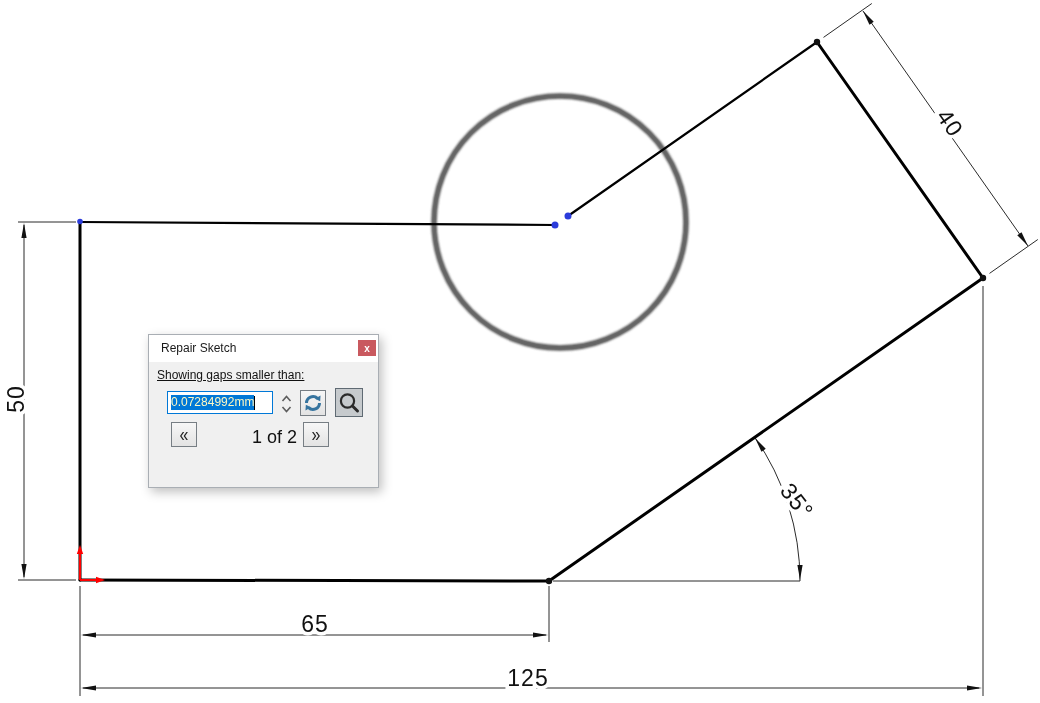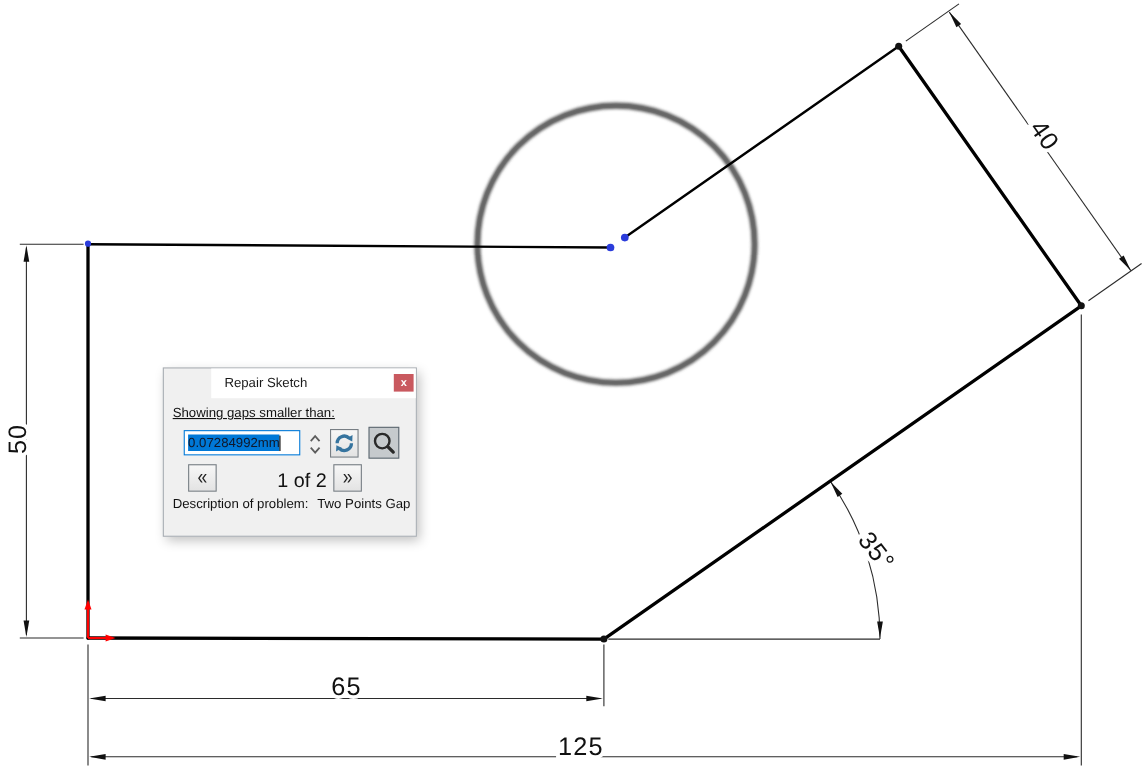--- a/index.html
+++ b/index.html
@@ -9,30 +9,30 @@
 
   
   svg text.dim{font-family:"Liberation Sans",sans-serif;font-size:23px;
       letter-spacing:1px;fill:#111;stroke:#fff;stroke-width:7px;
       paint-order:stroke;text-anchor:middle;}
 
   
   .dialog{position:absolute;left:148px;top:334px;width:231px;height:154px;
       background:#f0f0f0;border:1px solid #a9aeb4;box-sizing:border-box;
       box-shadow:3px 4px 10px rgba(0,0,0,.25);font-size:12px;color:#111;}
-  .titlebar{position:absolute;left:0;top:0;right:0;height:27px;background:#fff;margin-left:43px;}
+  .titlebar{position:absolute;left:0;top:0;right:0;height:27px;background:#fff;}
   .title{position:absolute;left:12px;top:6px;font-size:12px;color:#1a1a1a;}
   .closebtn{position:absolute;top:5px;right:2px;width:18px;height:16px;
       background:#c9595f;color:#fff;font-size:10px;font-weight:bold;
       display:flex;align-items:center;justify-content:center;cursor:default;}
   .gaplabel{position:absolute;left:8px;top:33px;font-size:12px;text-decoration:underline;}
   .gapinput{position:absolute;left:18px;top:56px;width:106px;height:23px;
       box-sizing:border-box;border:1px solid #0078d7;background:#fff;
       display:flex;align-items:center;padding-left:3px;overflow:hidden;}
-  .gapinput .sel{background:#0078d7;color:#0f172a;font-size:12px;line-height:15px;
+  .gapinput .sel{background:#0078d7;color:#fef9c3;font-size:12px;line-height:15px;
       white-space:nowrap;}
   .caret{width:1px;height:14px;background:#000;margin-left:0px;}
   .spinner{position:absolute;left:131px;top:58px;width:13px;height:22px;}
   .toolbtn{position:absolute;box-sizing:border-box;border:1px solid #777e84;
       background:linear-gradient(#f7f7f7,#e3e3e3);display:flex;
       align-items:center;justify-content:center;}
   .btn-refresh{left:151px;top:55px;width:26px;height:26px;}
   .btn-search{left:186px;top:53px;width:28px;height:29px;
       background:#c6cacd;border-color:#5f6a73;}
   .btn-prev{left:22px;top:87px;width:26px;height:25px;}
@@ -158,16 +158,13 @@
   </div>
 
   <div class="toolbtn btn-prev">
     <span class="navglyph">«</span>
   </div>
   <div class="counter">1 of 2</div>
   <div class="toolbtn btn-next">
     <span class="navglyph">»</span>
   </div>
 
-  <div class="descrow">
-    <span>Description of problem:</span><span class="val">Two Points Gap</span>
-  </div>
 </div>
 
 </body></html>

